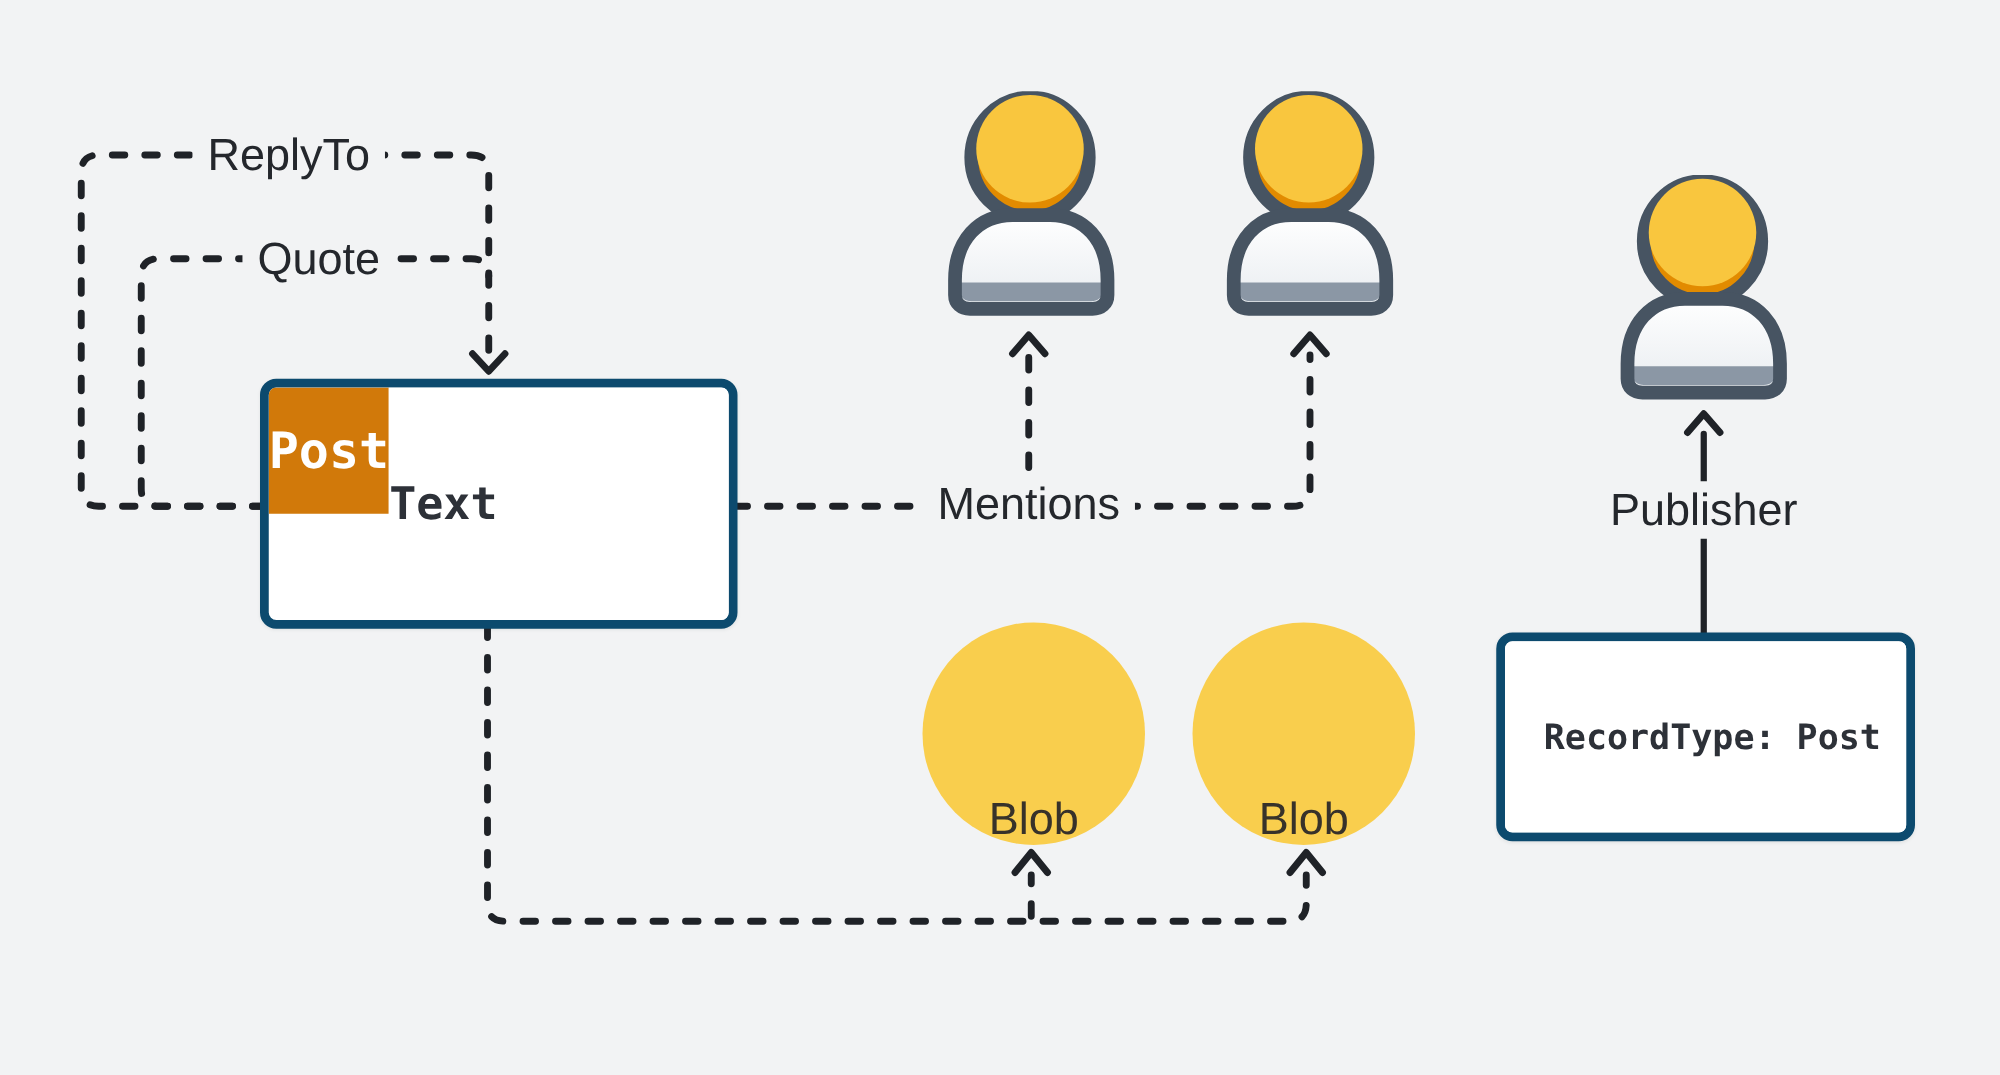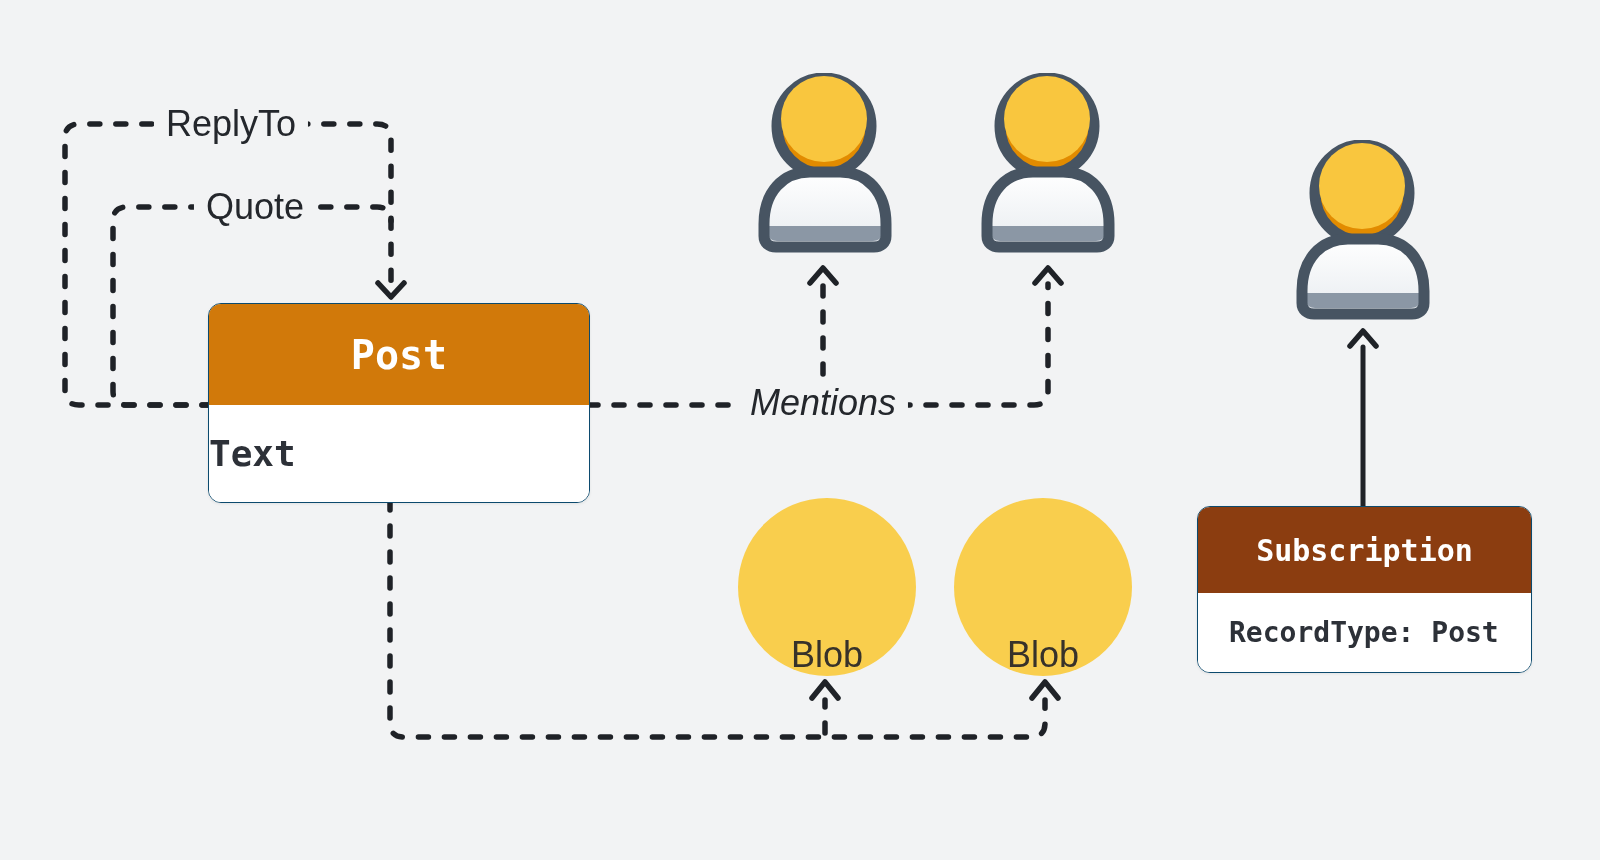--- a/index.html
+++ b/index.html
@@ -40,26 +40,25 @@
     fill: none;
     stroke: #1F2227;
     stroke-width: 5.5;
     stroke-linecap: round;
     stroke-linejoin: round;
   }
   .node { position: absolute; z-index: 2; }
   .card {
     border-radius: 13px;
     background: #FFFFFF;
-    border: 1px solid #0c4a6e;
+    border: 7px solid #0c4a6e;
     box-shadow: 0 1px 3px rgba(30,33,40,0.08);
     overflow: hidden;
     box-sizing: border-box;
     display: flex;
-    flex-direction: column;
   }
   .card-header {
     display: flex;
     align-items: center;
     justify-content: center;
     color: #FFFFFF;
     font-family: "DejaVu Sans Mono", monospace;
     font-weight: bold;
   }
   .card-body {
@@ -100,21 +99,21 @@
     transform: translate(-50%, -50%);
     background: #F2F3F4;
     padding: 2px 12px;
     font-size: 36px;
     font-weight: 500;
     color: #24272C;
     white-space: nowrap;
   }
   .lbl-replyto   { left: 231px;  top: 124px; }
   .lbl-quote     { left: 255px;  top: 207px; }
-  .lbl-mentions  { left: 823px;  top: 403px; font-style: italic; }
+  .lbl-mentions  { left: 823px;  top: 403px; }
   .lbl-images    { left: 635px;  top: 736px; }
   .lbl-publisher { left: 1363px; top: 408px; }
   .defs-holder { position: absolute; width: 0; height: 0; overflow: hidden; }
 </style>
 </head>
 <body>
 
 <svg class="defs-holder" aria-hidden="true">
   <defs>
     <linearGradient id="person-body-grad" x1="0" y1="0" x2="0" y2="1">
@@ -159,23 +158,20 @@
   <div class="node card post-card">
     <div class="card-header">
       <span>Post</span>
     </div>
     <div class="card-body">
       <span>Text</span>
     </div>
   </div>
 
   <div class="node card subscription-card">
-    <div class="card-header">
-      <span>Subscription</span>
-    </div>
     <div class="card-body">
       <span>RecordType: Post</span>
     </div>
   </div>
 
   <svg class="node person person-1" viewBox="0 0 150 185">
     <use href="#person-sym"></use>
   </svg>
   <svg class="node person person-2" viewBox="0 0 150 185">
     <use href="#person-sym"></use>
@@ -188,14 +184,15 @@
   <div class="node blob blob-1">
     <span>Blob</span>
   </div>
   <div class="node blob blob-2">
     <span>Blob</span>
   </div>
 
   <div class="edge-label lbl-quote">Quote</div>
   <div class="edge-label lbl-replyto">ReplyTo</div>
   <div class="edge-label lbl-mentions">Mentions</div>
+  <div class="edge-label lbl-publisher">Publisher</div>
 
 </div>
 
 </body></html>

